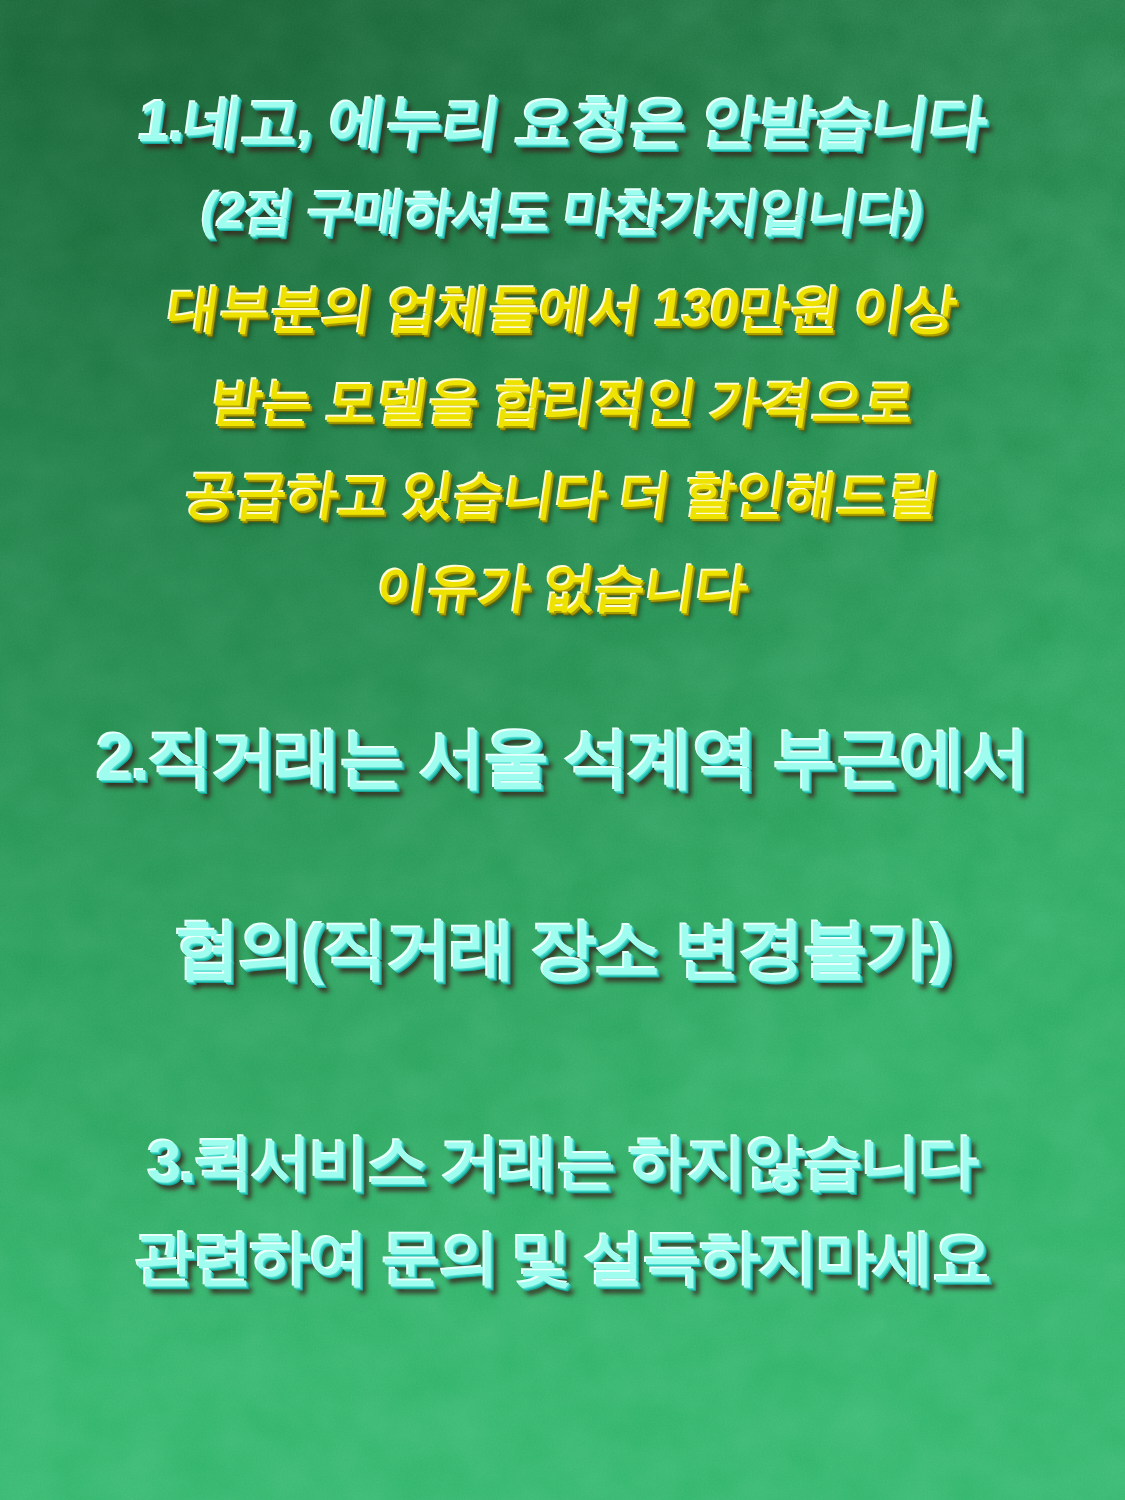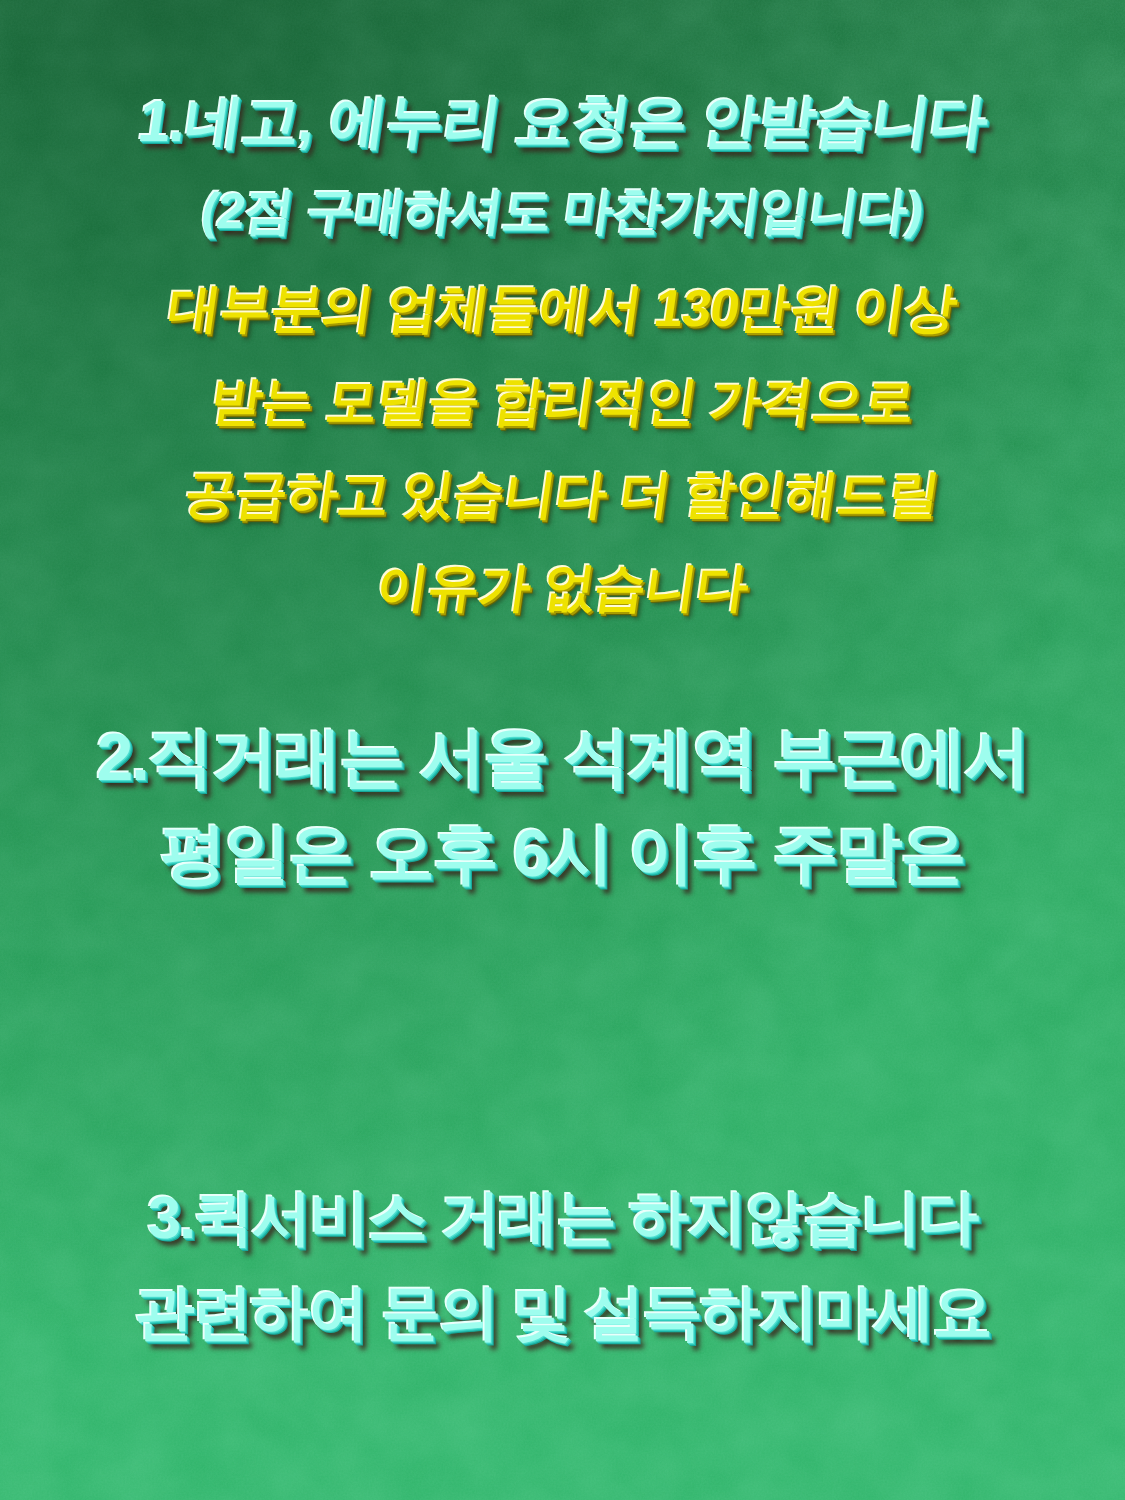--- a/index.html
+++ b/index.html
@@ -63,22 +63,22 @@
 
   .t-r1-title { top: 92px;  }
   .t-r1-note  { top: 186px; }
   .t-r1-l1    { top: 282px; }
   .t-r1-l2    { top: 375px; }
   .t-r1-l3    { top: 468px; }
   .t-r1-l4    { top: 561px; }
   .t-r2-l1    { top: 724px; }
   .t-r2-l2    { top: 820px; }
   .t-r2-l3    { top: 915px; }
-  .t-r3-l1    { top: 1188px; }
-  .t-r3-l2    { top: 1283px; }
+  .t-r3-l1    { top: 1132px; }
+  .t-r3-l2    { top: 1228px; }
 </style>
 </head>
 <body>
 
 <div class="poster">
 
   <svg class="felt-bg" width="1125" height="1500" viewBox="0 0 1125 1500" preserveAspectRatio="none" aria-hidden="true">
     <defs>
       <linearGradient id="bgGrad" x1="0" y1="0" x2="0" y2="1">
         <stop offset="0" stop-color="#1e7c43"></stop>
@@ -120,22 +120,22 @@
   <div class="line yellow fs-body slant t-r1-l3">
     <span class="txt">공급하고 있습니다 더 할인해드릴</span>
   </div>
   <div class="line yellow fs-body slant t-r1-l4">
     <span class="txt">이유가 없습니다</span>
   </div>
 
   <div class="line cyan fs-rule2 t-r2-l1">
     <span class="txt">2.직거래는 서울 석계역 부근에서</span>
   </div>
-  <div class="line cyan fs-rule2 t-r2-l2">
-    <span class="txt">평일은 오후 6시 이후 주말은</span>
+  <div class="line cyan fs-rule2 t-r2-l3">
+    <span class="txt">협의(직거래 장소 변경불가)</span>
   </div>
 
   <div class="line cyan fs-rule3 t-r3-l1">
     <span class="txt">3.퀵서비스 거래는 하지않습니다</span>
   </div>
   <div class="line cyan fs-rule3 t-r3-l2">
     <span class="txt">관련하여 문의 및 설득하지마세요</span>
   </div>
 
 </div>

